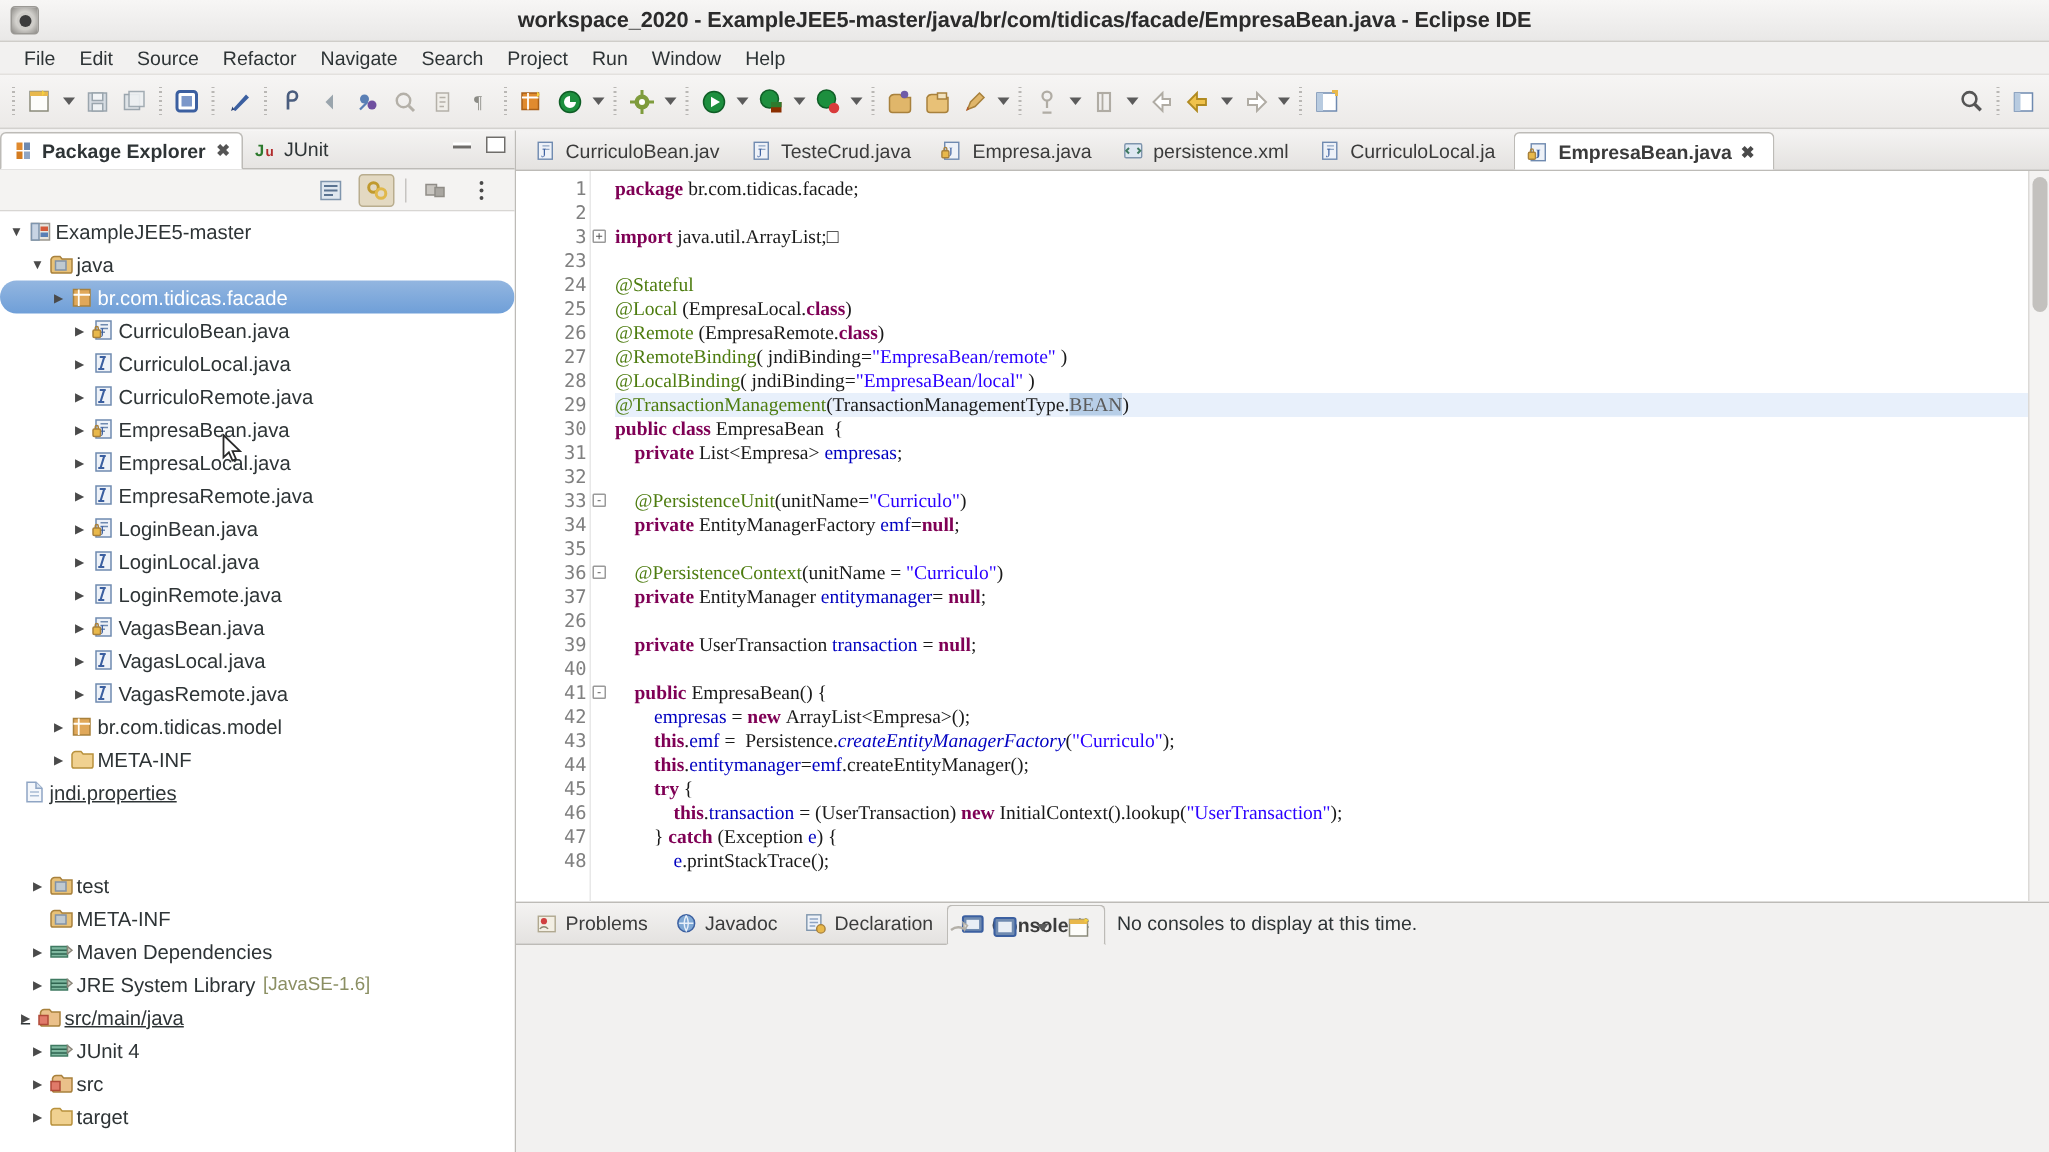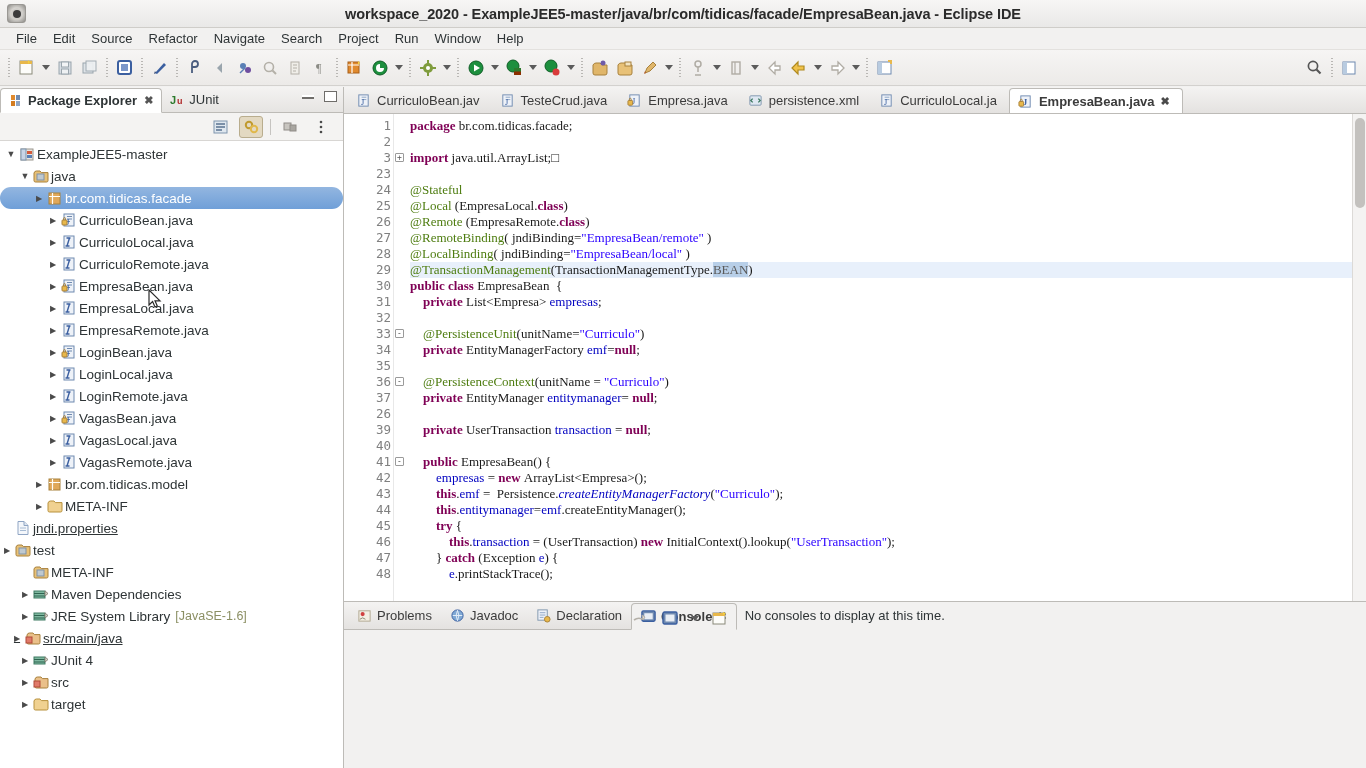--- a/index.html
+++ b/index.html
@@ -845,21 +845,21 @@
             <span class="twist none"></span>
             <span class="ticon">
               <svg width="16" height="16" viewBox="0 0 16 16">
                 <path d="M3 1.5 h6 l4 4 v9 H3 z" fill="#f4f7fb" stroke="#8fa5c4"></path>
                 <path d="M9 1.5 v4 h4" fill="#dde6f0" stroke="#8fa5c4"></path>
                 <path d="M5 8 h6 M5 10.5 h6" stroke="#a8bcd4"></path>
               </svg>
             </span>
             <span class="tlabel">jndi.properties</span>
           </div>
-          <div class="trow" style="">
+          <div class="trow" style="padding-left: 18px; margin-top: 40px;">
             <span class="twist closed"></span>
             <span class="ticon">
               <svg width="16" height="16" viewBox="0 0 16 16">
                 <path d="M1 5 q0.6 -2 2.4 -2 h3.6 l1.4 1.6 h6.6 v8 q0 1.4 -1.4 1.4 H2.4 q-1.4 0 -1.4 -1.4 z" fill="#e8c177" stroke="#a8813c"></path>
                 <rect x="4" y="6" width="7" height="6" fill="#b8cbe0" stroke="#6f8ab0" opacity="0.85"></rect>
               </svg>
             </span>
             <span class="tlabel">test</span>
           </div>
           <div class="trow" style="padding-left: 18px;">

